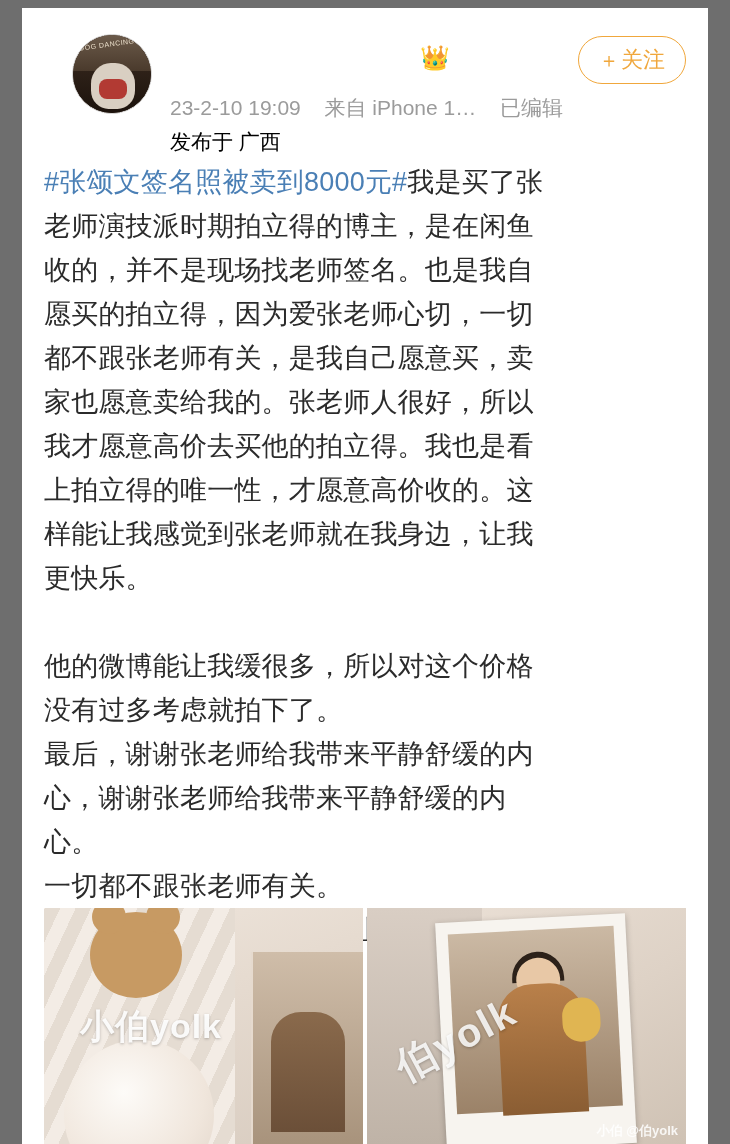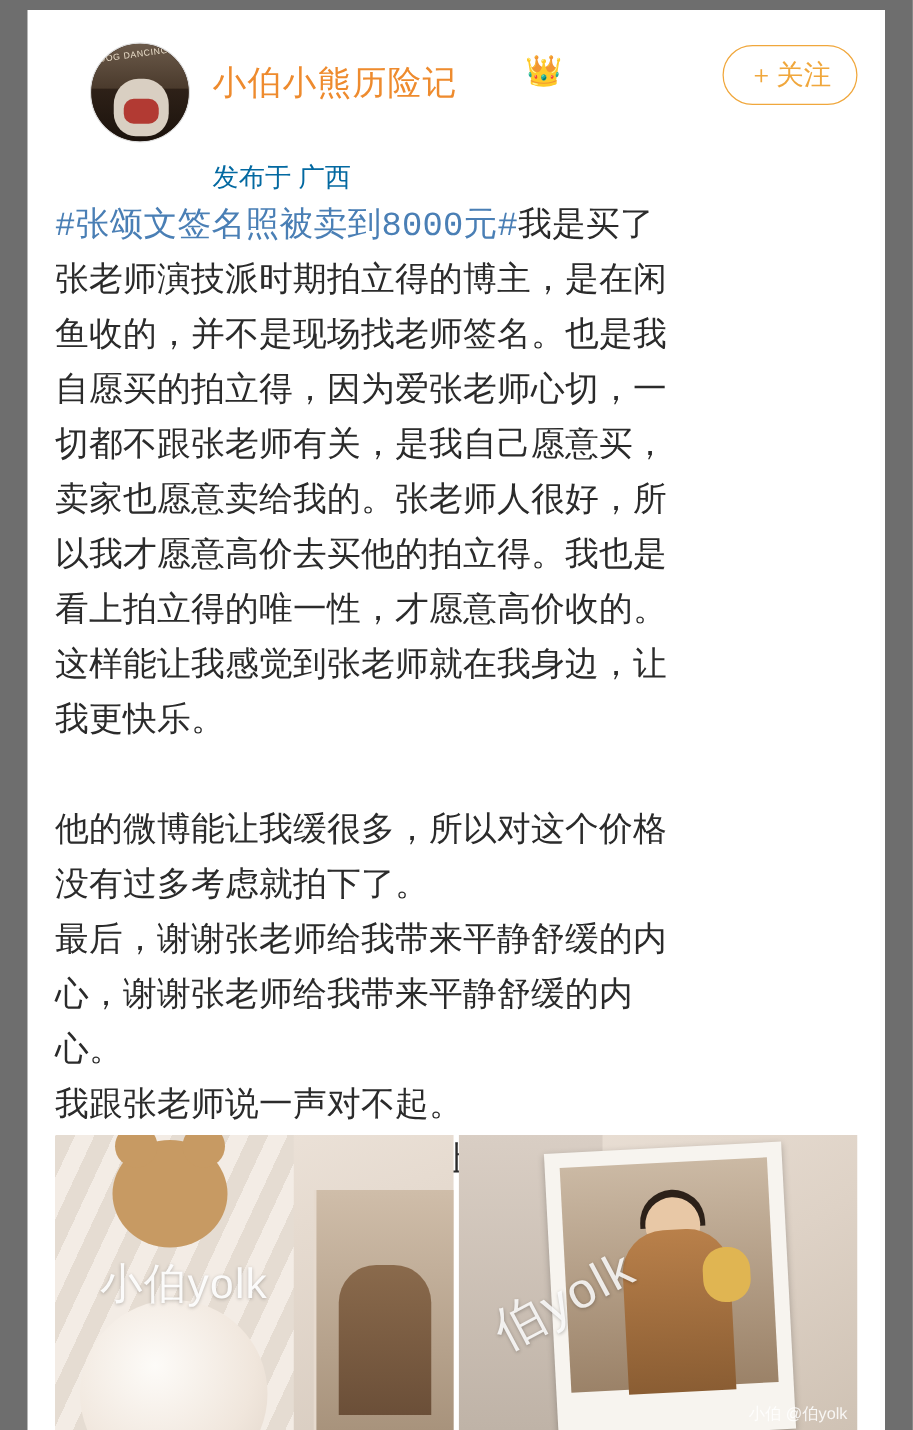--- a/index.html
+++ b/index.html
@@ -104,21 +104,21 @@
     font-size: 21px;
     color: #9b9b9b;
     white-space: nowrap;
   }
   .meta1 .sep { display: inline-block; width: 12px; }
   .meta2 {
     position: absolute;
     left: 148px;
     top: 120px;
     font-size: 21px;
-    color: #0369a1;
+    color: #000000;
     white-space: nowrap;
   }
   .follow-btn {
     position: absolute;
     right: 22px;
     top: 28px;
     width: 108px;
     height: 48px;
     border: 1px solid #f0a73c;
     border-radius: 24px;
@@ -141,40 +141,40 @@
     position: absolute;
     left: 0;
     top: 152px;
     width: 544px;
     padding: 0 22px;
     box-sizing: border-box;
     font-size: 27px;
     line-height: 44px;
     color: #2b2b2b;
     letter-spacing: 0.2px;
-    font-family: Liberation Mono, monospace;
   }
   .topic { color: #4a7fb5; }
   .mention { color: #4a7fb5; }
   .para { margin: 0; }
   .blank-line { height: 44px; }
   
   .img-row {
     position: absolute;
     left: 22px;
     top: 900px;
     width: 642px;
     height: 236px;
     display: flex;
     gap: 4px;
   }
   .img-cell {
     position: relative;
     flex: 1;
     overflow: hidden;
+    font-weight: bold;
   }
   
   .ph-l {
     position: absolute;
     inset: 0;
     background: linear-gradient(160deg, #efe6dd 0%, #e6dbd0 40%, #d8ccc0 100%);
   }
   .ph-l .blanket {
     position: absolute;
     left: -10px; top: -10px; right: 40%; bottom: -10px;
@@ -308,37 +308,43 @@
   <div class="card">
 
     <div class="header">
       <div class="avatar">
         <div class="ph-sky"></div>
         <div class="ph-ground"></div>
         <div class="ph-dog"></div>
         <div class="ph-badge">DOG DANCING</div>
       </div>
 
-      <div class="nick">小伯小熊历险记</div>
       <div class="crown">👑</div>
 
+      <div class="meta1">
+        <span>23-2-10 19:09</span>
+        <span class="sep"></span>
+        <span>来自 iPhone 1…</span>
+        <span class="sep"></span>
+        <span>已编辑</span>
+      </div>
       <div class="meta2">发布于 广西</div>
 
       <div class="follow-btn">
         <span class="plus">＋</span>
           <span>关注</span>
       </div>
     </div>
 
     <div class="content">
       <p class="para"><span class="topic">#张颂文签名照被卖到8000元#</span><span>我是买了张老师演技派时期拍立得的博主，是在闲鱼收的，并不是现场找老师签名。也是我自愿买的拍立得，因为爱张老师心切，一切都不跟张老师有关，是我自己愿意买，卖家也愿意卖给我的。张老师人很好，所以我才愿意高价去买他的拍立得。我也是看上拍立得的唯一性，才愿意高价收的。这样能让我感觉到张老师就在我身边，让我更快乐。</span></p>
       <div class="blank-line"></div>
       <p class="para">他的微博能让我缓很多，所以对这个价格没有过多考虑就拍下了。</p>
       <p class="para">最后，谢谢张老师给我带来平静舒缓的内心，谢谢张老师给我带来平静舒缓的内心。</p>
-      <p class="para">我跟张老师说一声对不起。</p>
+      <p class="para">一切都不跟张老师有关。</p>
       <p class="para"><span class="mention">@张颂文</span><span> 老师，对不起，让你担心了</span></p>
     </div>
 
     <div class="img-row">
       <div class="img-cell">
         <div class="ph-l">
           <div class="blanket"></div>
           <div class="bear"></div>
           <div class="fluff"></div>
           <div class="panel">

